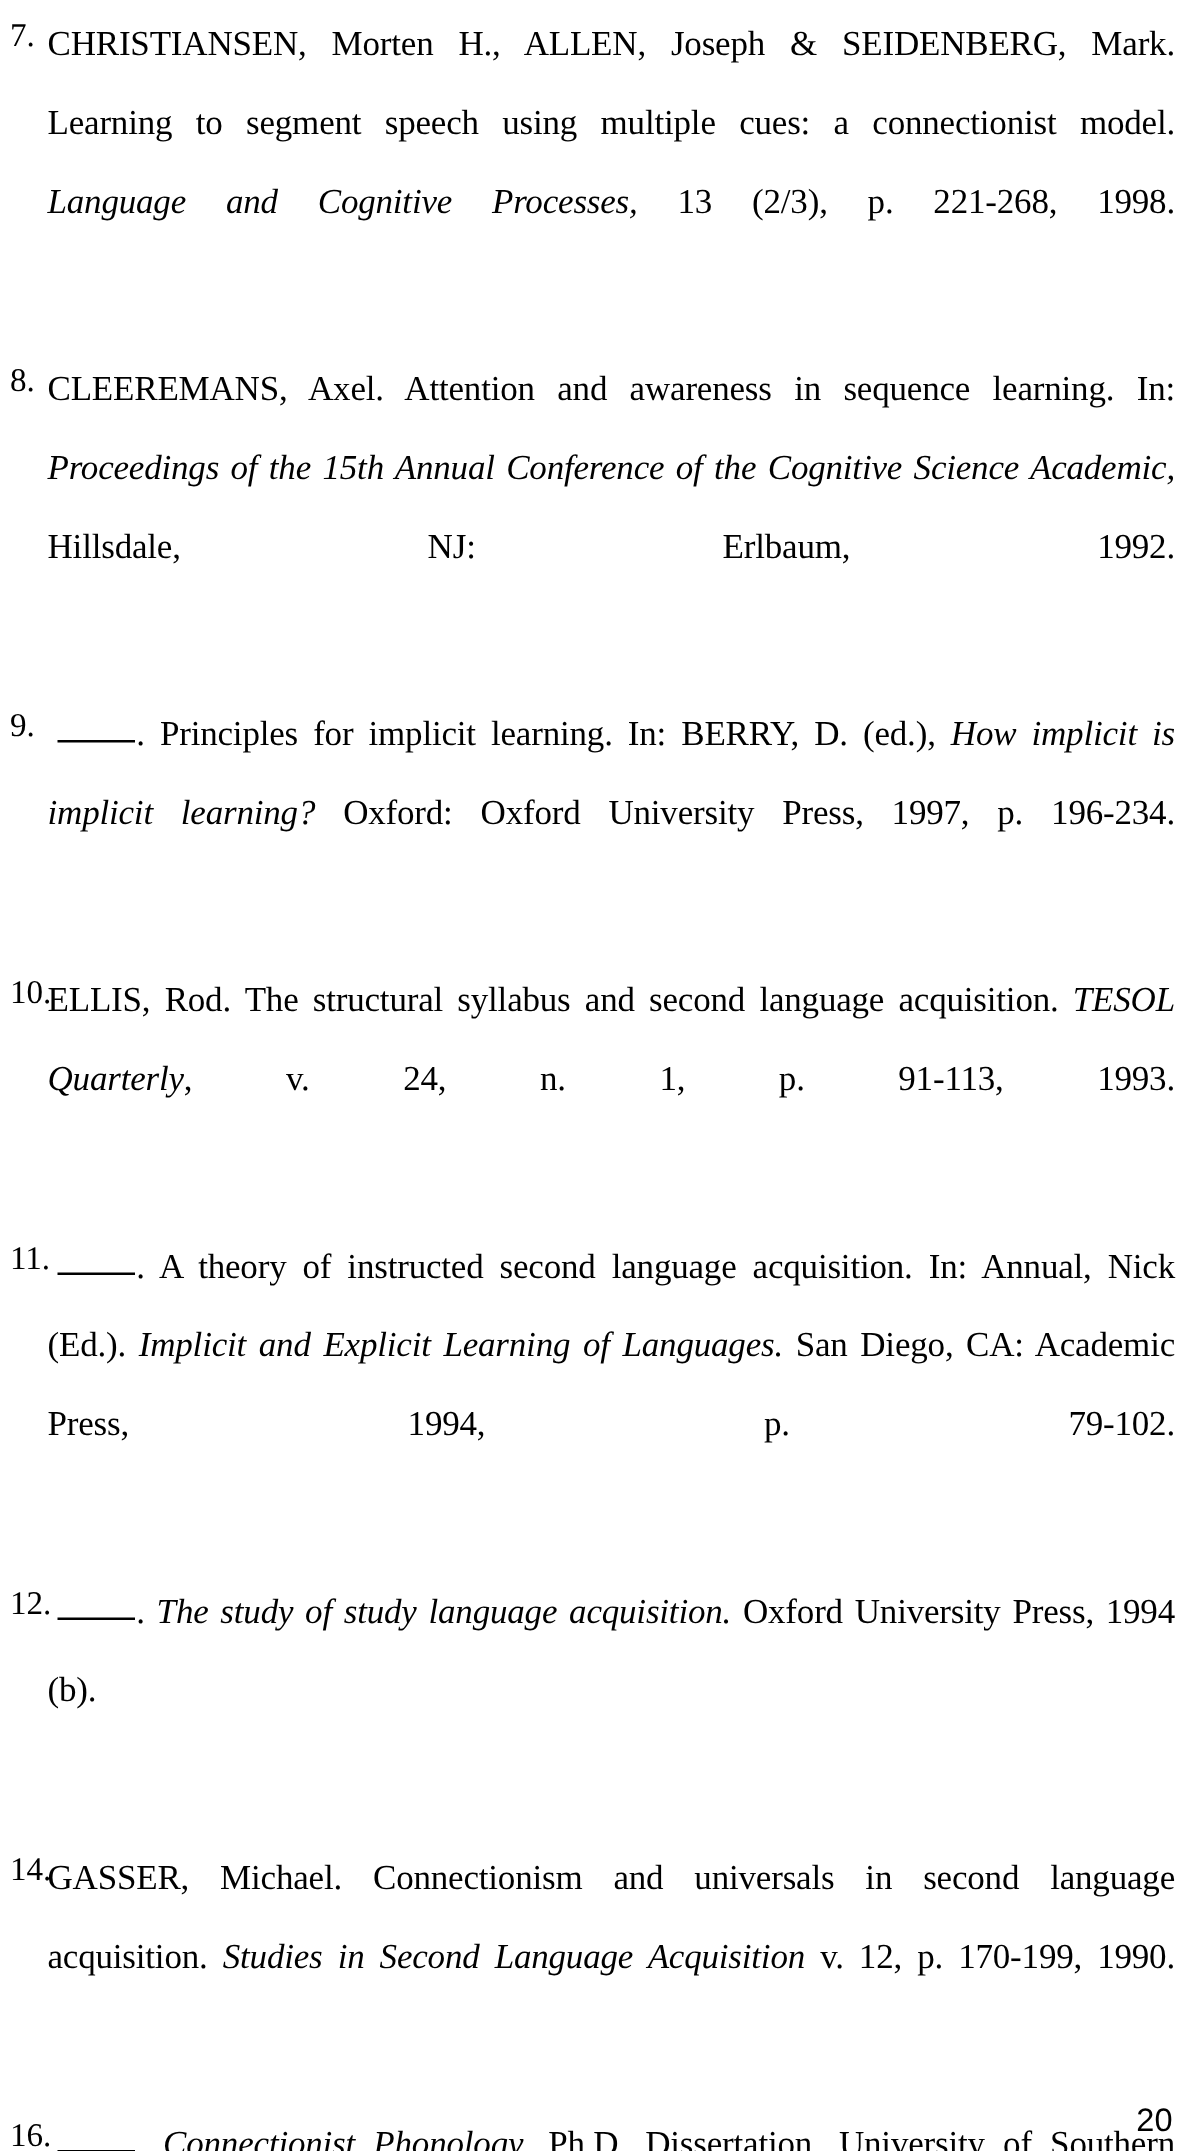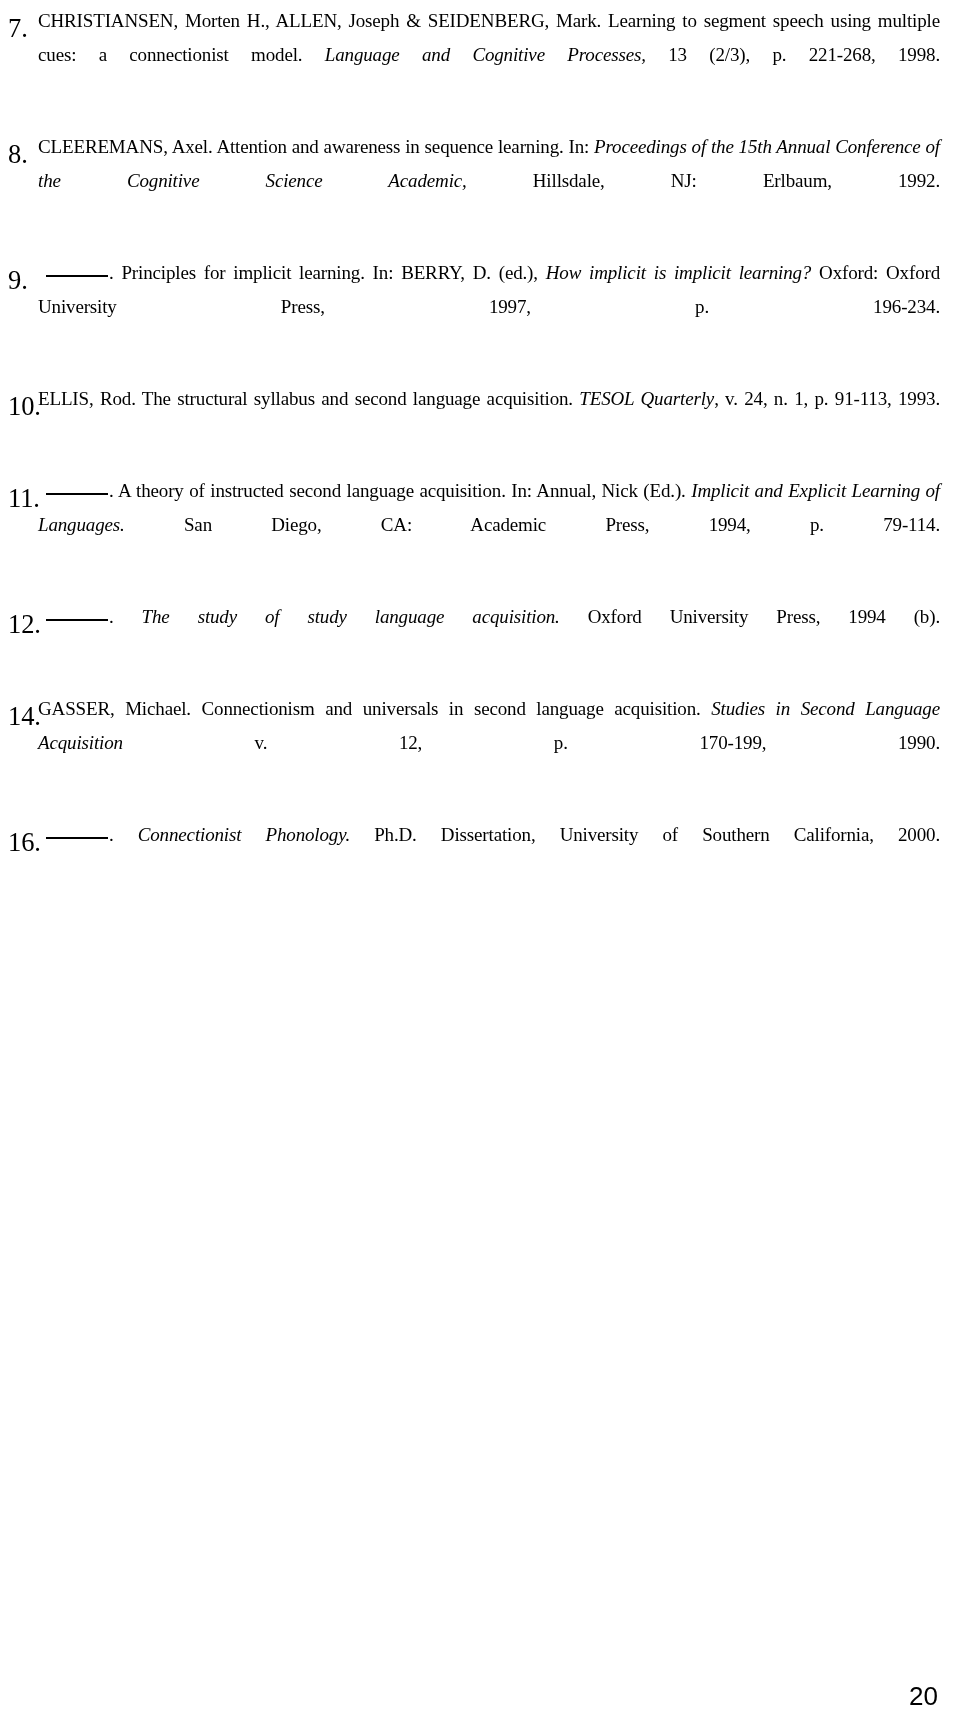--- a/index.html
+++ b/index.html
@@ -41,22 +41,22 @@
     width: 30px;
     text-align: left;
     font-size: 26.5px;
     line-height: 49px;
     letter-spacing: -0.1px;
     white-space: nowrap;
   }
 
   .ref-body {
     flex: 1 1 auto;
-    font-size: 19px;
-    line-height: 34px;
+    font-size: 28px;
+    line-height: 63px;
     text-align: justify;
     text-justify: inter-word;
     hyphens: none;
     letter-spacing: -0.15px;
   }
   .ref-body::after {
     content: "";
     display: inline-block;
     width: 100%;
   }
@@ -105,21 +105,21 @@
       <div class="ref-item">
         <div class="ref-num">9.</div>
         <div class="ref-body"><span class="lead-gap"></span><span class="dash-rule"></span><span>. Principles for implicit learning. In: BERRY, D. (ed.), </span><span class="it">How implicit is implicit learning?</span><span> Oxford: Oxford University Press, 1997, p. 196-234.</span></div>
       </div>
       <div class="ref-item">
         <div class="ref-num">10.</div>
         <div class="ref-body"><span>ELLIS, Rod. The structural syllabus and second language acquisition. </span><span class="it">TESOL Quarterly</span><span>, v. 24, n. 1, p. 91-113, 1993.</span></div>
       </div>
       <div class="ref-item">
         <div class="ref-num">11.</div>
-        <div class="ref-body"><span class="lead-gap"></span><span class="dash-rule"></span><span>. A theory of instructed second language acquisition. In: Annual, Nick (Ed.). </span><span class="it">Implicit and Explicit Learning of Languages.</span><span> San Diego, CA: Academic Press, 1994, p. 79-114.</span></div>
+        <div class="ref-body"><span class="lead-gap"></span><span class="dash-rule"></span><span>. A theory of instructed second language acquisition. In: Annual, Nick (Ed.). </span><span class="it">Implicit and Explicit Learning of Languages.</span><span> San Diego, CA: Academic Press, 1994, p. 79-102.</span></div>
       </div>
       <div class="ref-item">
         <div class="ref-num">12.</div>
         <div class="ref-body"><span class="lead-gap"></span><span class="dash-rule"></span><span>. </span><span class="it">The study of study language acquisition.</span><span>  Oxford University Press, 1994 (b).</span></div>
       </div>
       <div class="ref-item">
         <div class="ref-num">14.</div>
         <div class="ref-body"><span>GASSER, Michael. Connectionism and universals in second language acquisition. </span><span class="it">Studies in Second Language Acquisition</span><span> v. 12, p. 170-199, 1990.</span></div>
       </div>
       <div class="ref-item">

